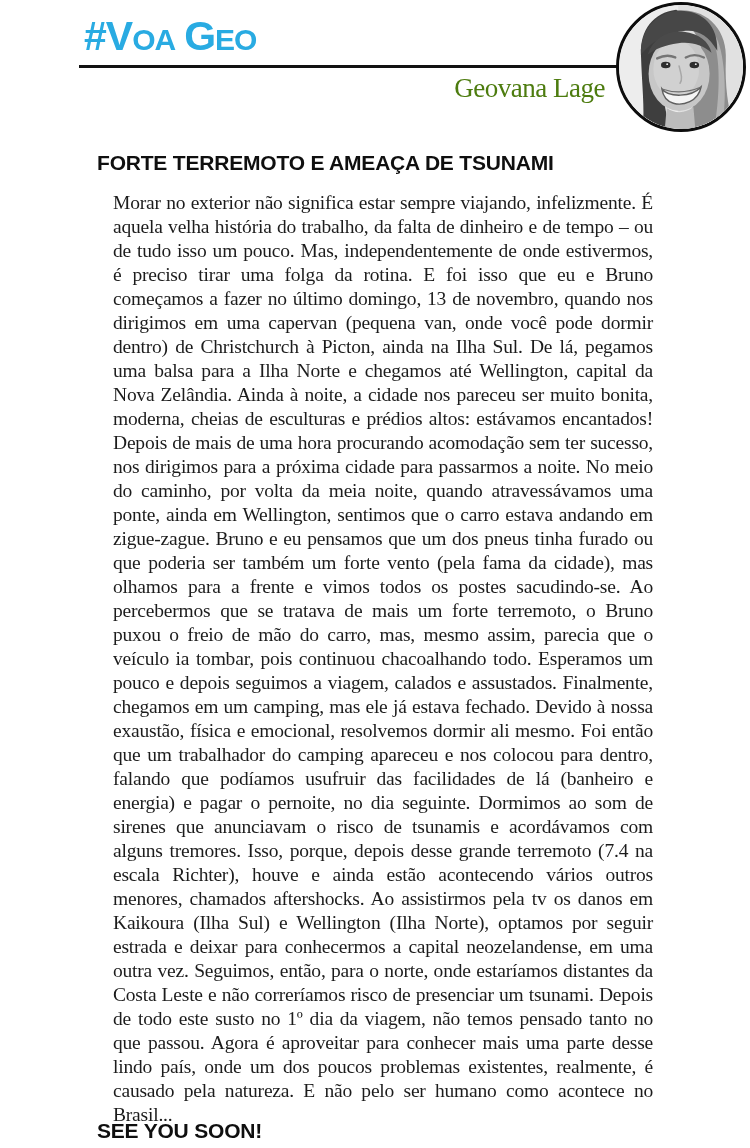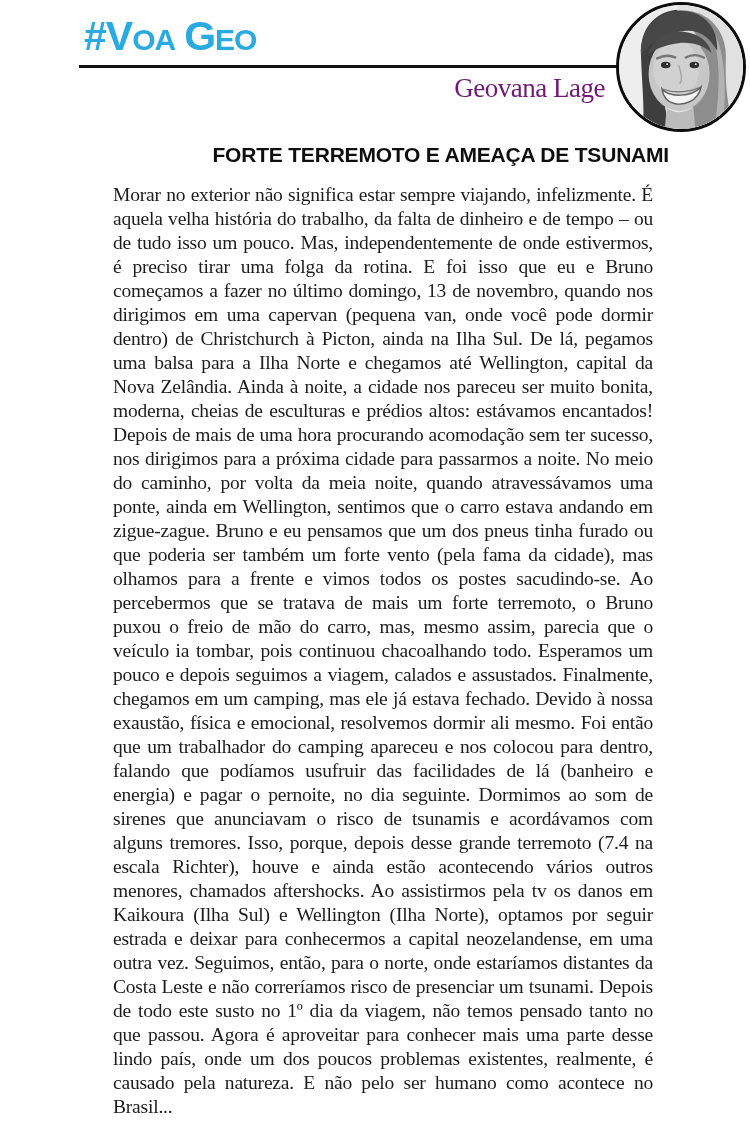--- a/index.html
+++ b/index.html
@@ -41,21 +41,21 @@
 
   .author {
     position: absolute;
     top: 73px;
     left: 0;
     width: 605px;
     text-align: right;
     font-family: "Liberation Serif", serif;
     font-size: 27px;
     letter-spacing: -0.5px;
-    color: #701a75;
+    color: #4d7c0f;
     line-height: 1.15;
   }
 
   .photo {
     position: absolute;
     left: 616px;
     top: 2px;
     width: 130px;
     height: 130px;
     box-sizing: border-box;
@@ -67,28 +67,27 @@
   .photo svg { display: block; width: 100%; height: 100%; }
 
   
   .article {
     position: absolute;
     left: 97px;
     top: 142px;
     width: 572px;
   }
   .article-title {
-    margin: 0 0 6px 0;
+    margin: 8px 0 6px 0;
     font-family: "Liberation Sans", sans-serif;
     font-weight: bold;
     font-size: 21px;
     letter-spacing: -0.2px;
     color: #0f0f0f;
     line-height: 25px;
-    text-align: right;
   }
   .article-body {
     margin: 16px;
     font-family: "Liberation Serif", serif;
     font-size: 19.5px;
     line-height: 24px;
     letter-spacing: -0.2px;
     text-align: justify;
     color: #1c1c1c;
   }
@@ -156,14 +155,15 @@
         <path d="M50 108 C58 114 70 114 78 107 L80 130 L48 130 Z" fill="#bcbcbc"></path>
       </g>
     </svg>
   </div>
 
   <div class="article">
     <h2 class="article-title">FORTE TERREMOTO E AMEAÇA DE TSUNAMI</h2>
     <p class="article-body">Morar no exterior não significa estar sempre viajando, infelizmente. É aquela velha história do trabalho, da falta de dinheiro e de tempo – ou de tudo isso um pouco. Mas, independentemente de onde estivermos, é preciso tirar uma folga da rotina. E foi isso que eu e Bruno começamos a fazer no último domingo, 13 de novembro, quando nos dirigimos em uma capervan (pequena van, onde você pode dormir dentro) de Christchurch à Picton, ainda na Ilha Sul. De lá, pegamos uma balsa para a Ilha Norte e chegamos até Wellington, capital da Nova Zelândia. Ainda à noite, a cidade nos pareceu ser muito bonita, moderna, cheias de esculturas e prédios altos: estávamos encantados! Depois de mais de uma hora procurando acomodação sem ter sucesso, nos dirigimos para a próxima cidade para passarmos a noite. No meio do caminho, por volta da meia noite, quando atravessávamos uma ponte, ainda em Wellington, sentimos que o carro estava andando em zigue-zague. Bruno e eu pensamos que um dos pneus tinha furado ou que poderia ser também um forte vento (pela fama da cidade), mas olhamos para a frente e vimos todos os postes sacudindo-se. Ao percebermos que se tratava de mais um forte terremoto, o Bruno puxou o freio de mão do carro, mas, mesmo assim, parecia que o veículo ia tombar, pois continuou chacoalhando todo. Esperamos um pouco e depois seguimos a viagem, calados e assustados. Finalmente, chegamos em um camping, mas ele já estava fechado. Devido à nossa exaustão, física e emocional, resolvemos dormir ali mesmo. Foi então que um trabalhador do camping apareceu e nos colocou para dentro, falando que podíamos usufruir das facilidades de lá (banheiro e energia) e pagar o pernoite, no dia seguinte. Dormimos ao som de sirenes que anunciavam o risco de tsunamis e acordávamos com alguns tremores. Isso, porque, depois desse grande terremoto (7.4 na escala Richter), houve e ainda estão acontecendo vários outros menores, chamados aftershocks. Ao assistirmos pela tv os danos em Kaikoura (Ilha Sul) e Wellington (Ilha Norte), optamos por seguir estrada e deixar para conhecermos a capital neozelandense, em uma outra vez. Seguimos, então, para o norte, onde estaríamos distantes da Costa Leste e não correríamos risco de presenciar um tsunami. Depois de todo este susto no 1º dia da viagem, não temos pensado tanto no que passou. Agora é aproveitar para conhecer mais uma parte desse lindo país, onde um dos poucos problemas existentes, realmente, é causado pela natureza. E não pelo ser humano como acontece no Brasil...</p>
   </div>
 
+  <p class="signoff">SEE YOU SOON!</p>
 
 </div>
 
 </body></html>

